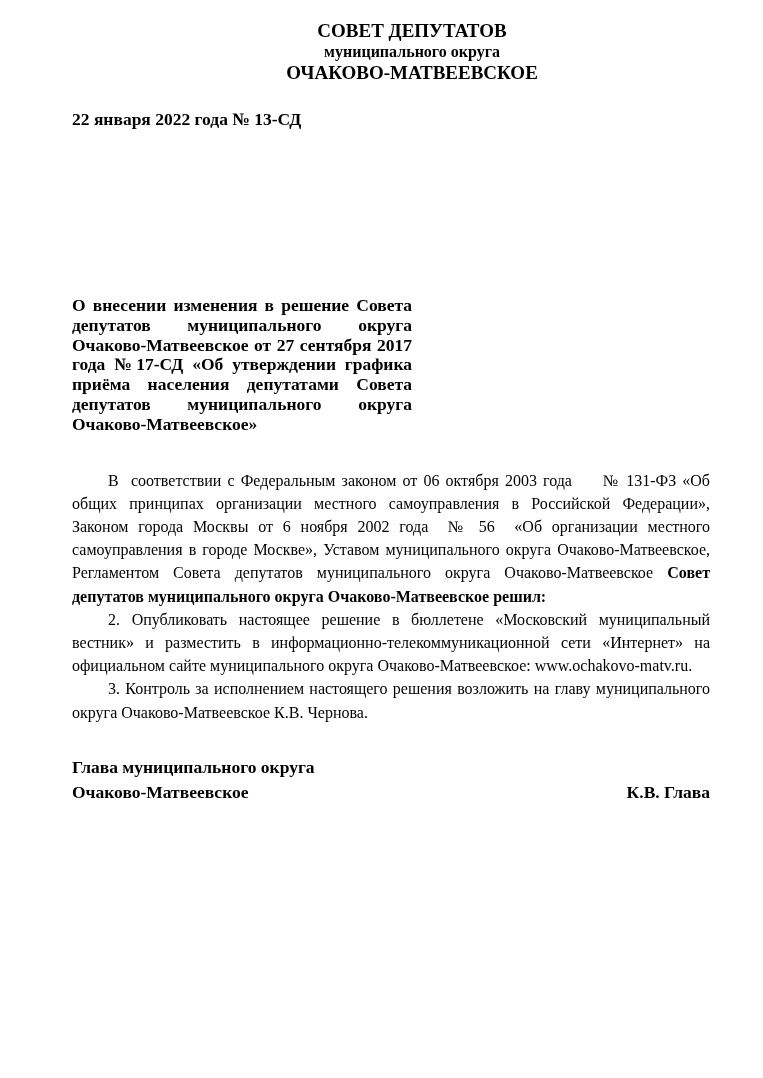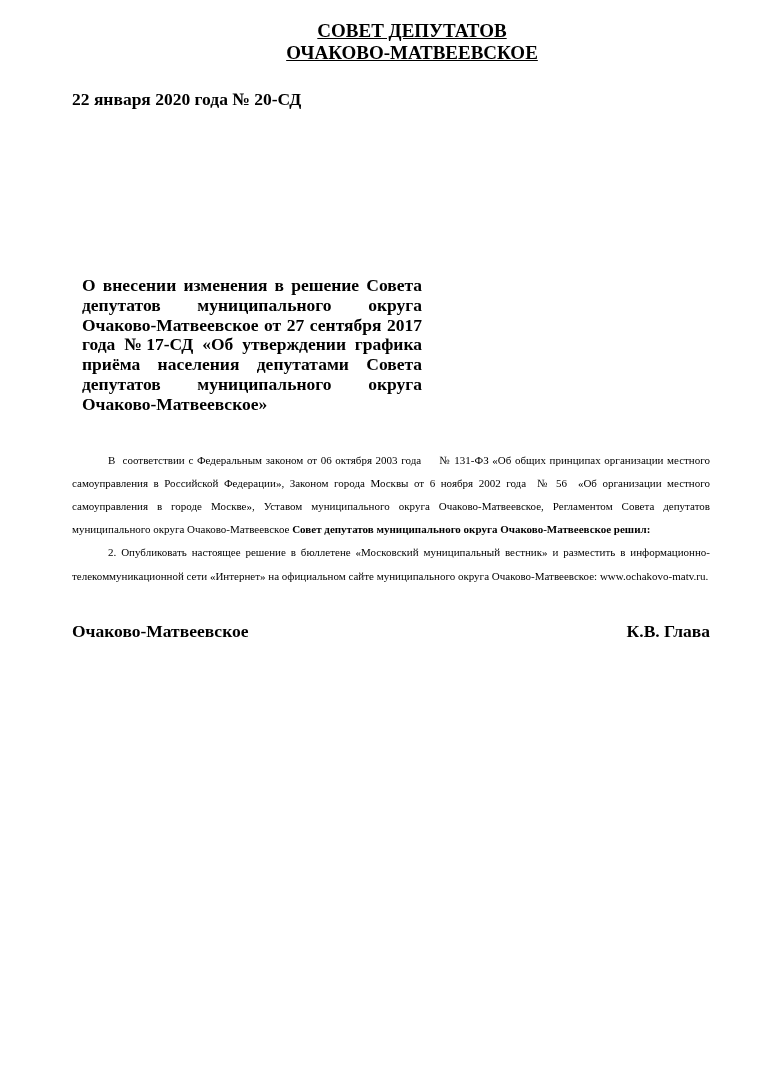--- a/index.html
+++ b/index.html
@@ -1,56 +1,59 @@
 <!DOCTYPE html>
 <html><head>
 <meta charset="utf-8">
 <style>
   html,body{margin:0;padding:0;background:#888;}
   .page{
     width:763px;height:1078px;background:#ffffff;margin:0 auto;
     font-family:"Liberation Serif","DejaVu Serif",serif;color:#000;
     box-sizing:border-box;padding:20px 53px 0 72px;overflow:hidden;
   }
-  .header-block{text-align:center;padding-left:42px;font-weight:bold;text-decoration:underline;}
+  .header-block{text-align:center;padding-left:42px;font-weight:bold;}
   .org1{font-size:19px;line-height:22px;}
   .org2{font-size:16px;line-height:20px;}
   .org3{font-size:19px;line-height:22px;}
   .doctype{font-size:19px;line-height:22px;margin-top:24px;}
   .date-line{font-size:17.5px;font-weight:bold;margin-top:22px;line-height:22px;}
   .doc-title{
     width:340px;font-size:17.5px;font-weight:bold;line-height:19.8px;
-    text-align:justify;margin:166px 0 0 10px;
+    text-align:justify;margin:166px 0 0 0;
   }
-  .body-block{margin-top:34px;font-size:11px;line-height:23.2px;text-align:justify;}
+  .body-block{margin-top:34px;font-size:16px;line-height:23.2px;text-align:justify;}
   .body-block p{margin:0;text-indent:36px;}
   .bold{font-weight:bold;}
   .signature{margin-top:31px;font-size:17.5px;font-weight:bold;line-height:25px;}
   .sig-row{display:flex;justify-content:space-between;}
 </style>
 </head>
 <body>
 
 <div class="page">
 
   <div class="header-block">
     <div class="org1">СОВЕТ ДЕПУТАТОВ</div>
+    <div class="org2">муниципального округа</div>
     <div class="org3">ОЧАКОВО-МАТВЕЕВСКОЕ</div>
     <div class="doctype"></div>
   </div>
 
-  <div class="date-line">22 января 2020 года № 20-СД</div>
+  <div class="date-line">22 января 2022 года № 13-СД</div>
 
   <div class="doc-title">О внесении изменения в решение Совета депутатов муниципального округа Очаково-Матвеевское от 27 сентября 2017 года №17-СД «Об утверждении графика приёма населения депутатами Совета депутатов муниципального округа Очаково-Матвеевское»</div>
 
   <div class="body-block">
     <p><span>В &nbsp;соответствии с Федеральным законом от 06 октября 2003 года &nbsp;&nbsp;&nbsp;&nbsp;№ 131-ФЗ «Об общих принципах организации местного самоуправления в Российской Федерации», Законом города Москвы от 6 ноября 2002 года &nbsp;№ 56 &nbsp;«Об организации местного самоуправления в городе Москве», Уставом муниципального округа Очаково-Матвеевское, Регламентом Совета депутатов муниципального округа Очаково-Матвеевское </span><span class="bold">Совет депутатов муниципального округа Очаково-Матвеевское решил:</span></p>
     <p><span>2. Опубликовать настоящее решение в бюллетене «Московский муниципальный вестник» и разместить в информационно-телекоммуникационной сети «Интернет» на официальном сайте муниципального округа Очаково-Матвеевское: www.ochakovo-matv.ru.</span></p>
+    <p><span>3. Контроль за исполнением настоящего решения возложить на главу муниципального округа Очаково-Матвеевское К.В. Чернова.</span></p>
   </div>
 
   <div class="signature">
+    <div>Глава муниципального округа</div>
     <div class="sig-row">
       <span>Очаково-Матвеевское</span>
       <span>К.В. Глава</span>
     </div>
   </div>
 
 </div>
 
 </body></html>

